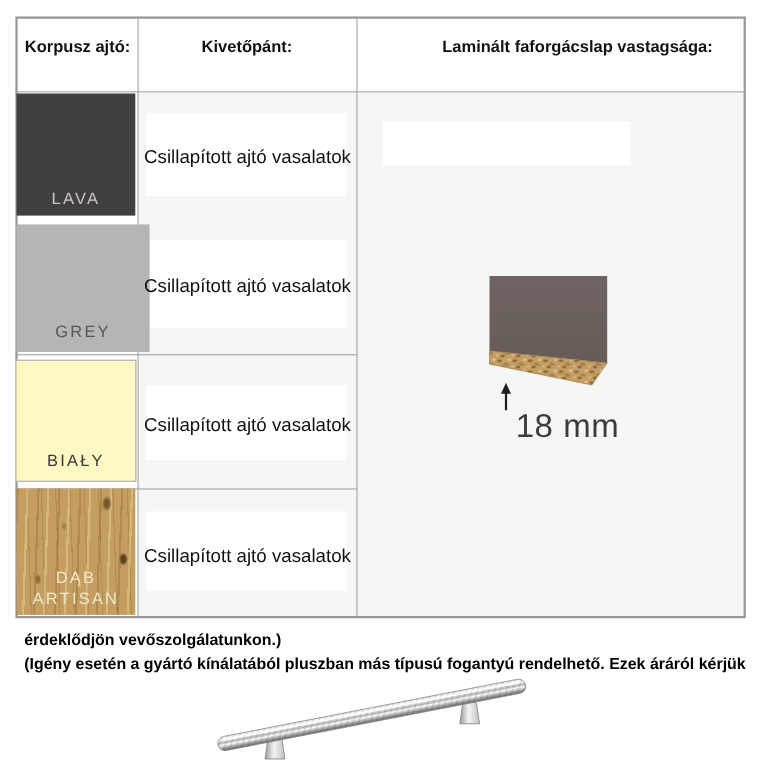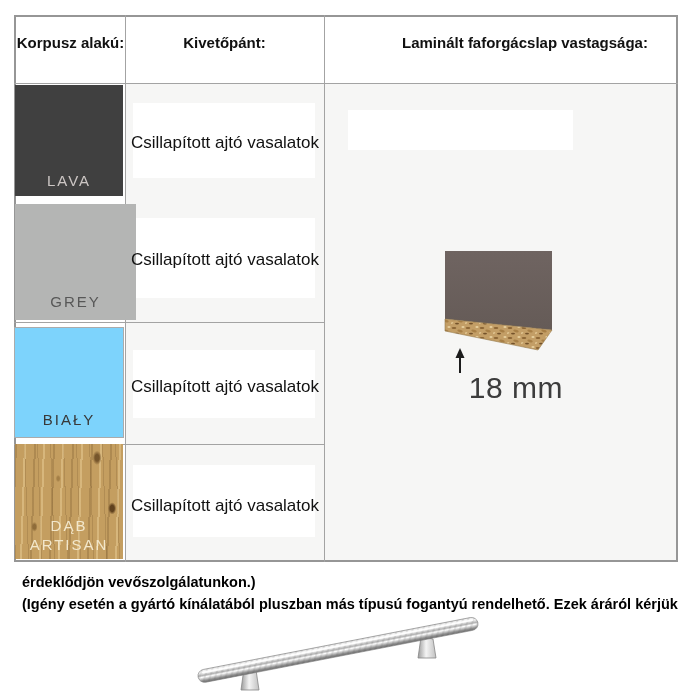--- a/index.html
+++ b/index.html
@@ -61,31 +61,31 @@
 
   <div class="whitebox" style="left:348px;top:110px;width:225px;height:40px;"></div>
 
   <div class="tbl-outline"></div>
   <div class="vline" style="left:125px;"></div>
   <div class="vline" style="left:324px;"></div>
   <div class="hline" style="left:14px;top:83px;width:664px;"></div>
   <div class="hline" style="left:14px;top:322px;width:311px;"></div>
   <div class="hline" style="left:14px;top:444px;width:311px;"></div>
 
-  <div class="hdr" style="left:16px;width:109px;">Korpusz alakú:</div>
+  <div class="hdr" style="left:16px;width:109px;">Korpusz ajtó:</div>
   <div class="hdr" style="left:125px;width:199px;">Kivetőpánt:</div>
   <div class="hdr" style="left:324px;width:354px;margin-left:24px;">Laminált faforgácslap vastagsága:</div>
 
   <div class="swatch swatch-lava" style="background-color: #404040;">
     <div class="swatch-label">LAVA</div>
   </div>
   <div class="swatch swatch-grey" style="background-color: rgb(180, 181, 180);">
     <div class="swatch-label">GREY</div>
   </div>
-  <div class="swatch swatch-bialy" style="background-color: #7dd3fc;">
+  <div class="swatch swatch-bialy" style="background-color: #fef9c3;">
     <div class="swatch-label">BIAŁY</div>
   </div>
   <div class="swatch swatch-oak" style="background-color: rgb(196, 158, 96);">
     <div class="swatch-label">DĄB ARTISAN</div>
   </div>
 
   <div class="hinge-text" style="top:133px;">Csillapított ajtó vasalatok</div>
   <div class="hinge-text" style="top:250px;">Csillapított ajtó vasalatok</div>
   <div class="hinge-text" style="top:377px;">Csillapított ajtó vasalatok</div>
   <div class="hinge-text" style="top:496px;">Csillapított ajtó vasalatok</div>

